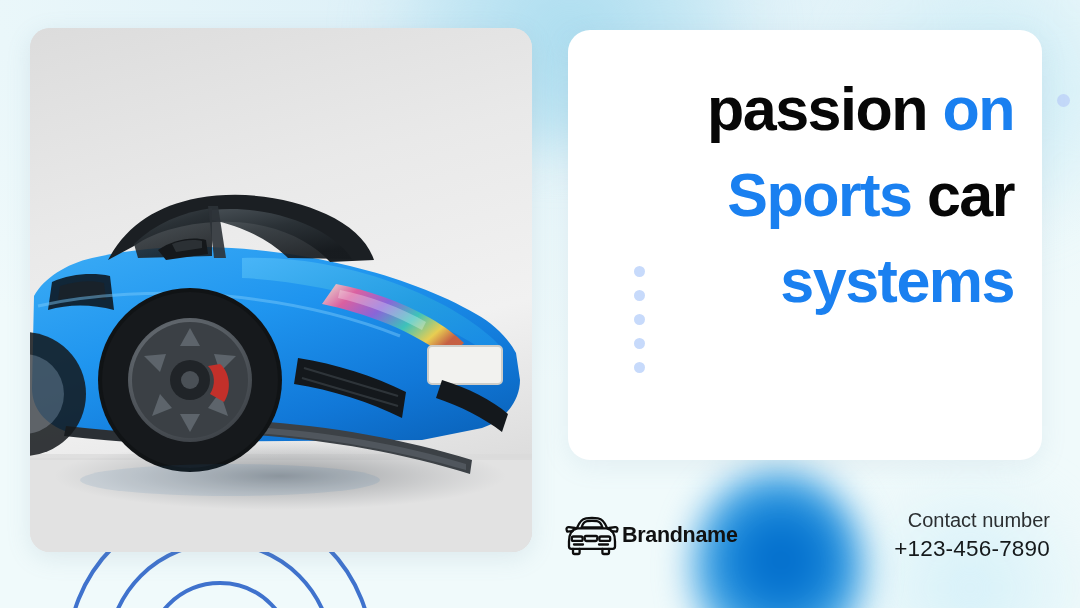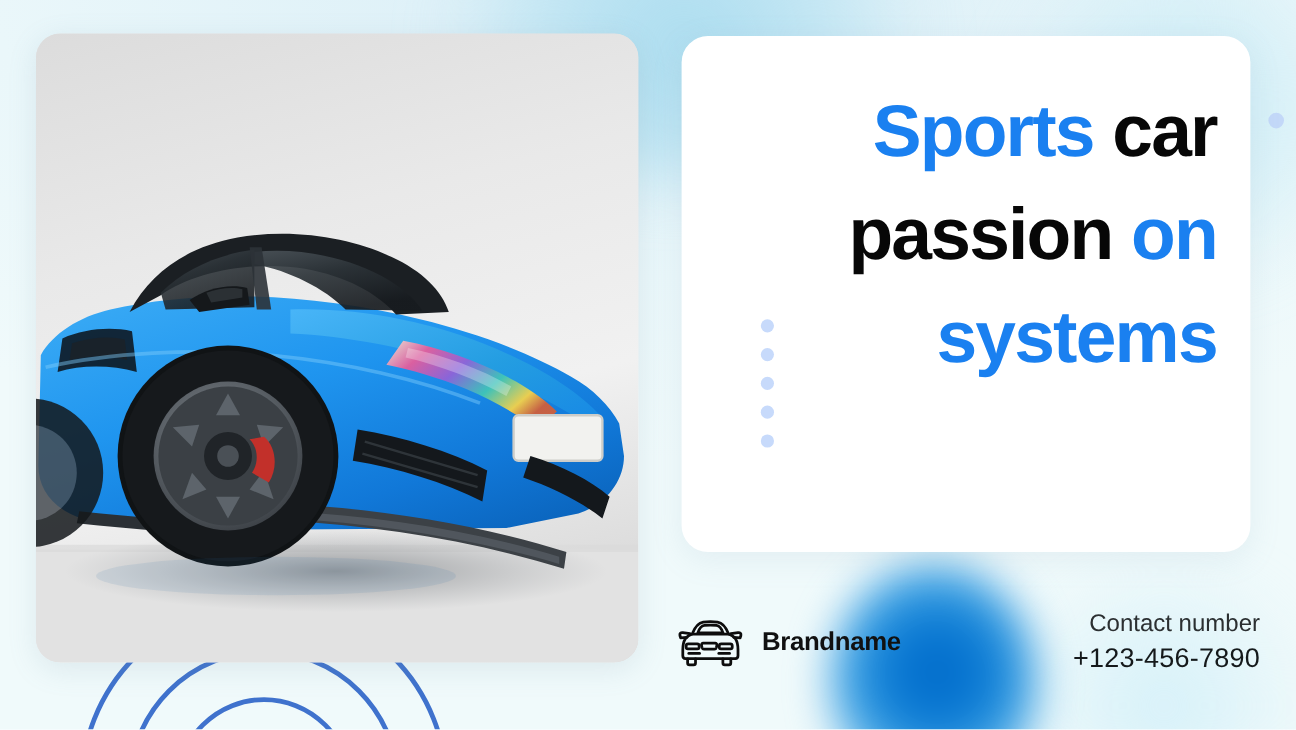--- a/index.html
+++ b/index.html
@@ -159,21 +159,20 @@
     letter-spacing: 0.05px;
   }
 
   
   .brand {
     position: absolute;
     left: 560px;
     top: 513px;
     display: flex;
     align-items: center;
-    gap: 13px;
   }
   .brand-icon {
     width: 62px;
     height: 44px;
     display: block;
   }
   .brand-name {
     font-size: 21.5px;
     font-weight: bold;
     color: #111111;
@@ -347,22 +346,22 @@
           <circle cx="-6" cy="366" r="40" fill="#454b51"></circle>
         </g>
       </g>
 
       <ellipse cx="200" cy="452" rx="150" ry="16" fill="rgba(40,110,170,0.10)"></ellipse>
     </svg>
   </div>
 
   <div class="text-card">
     <div class="headline">
+      <div><span>passion</span> <span class="hl-blue">on</span></div>
       <div><span class="hl-blue">Sports</span> <span>car</span></div>
-      <div><span>passion</span> <span class="hl-blue">on</span></div>
       <div><span class="hl-blue">systems</span></div>
     </div>
 
   </div>
 
   <div class="dot-column">
     <i></i>
     <i></i>
     <i></i>
     <i></i>

